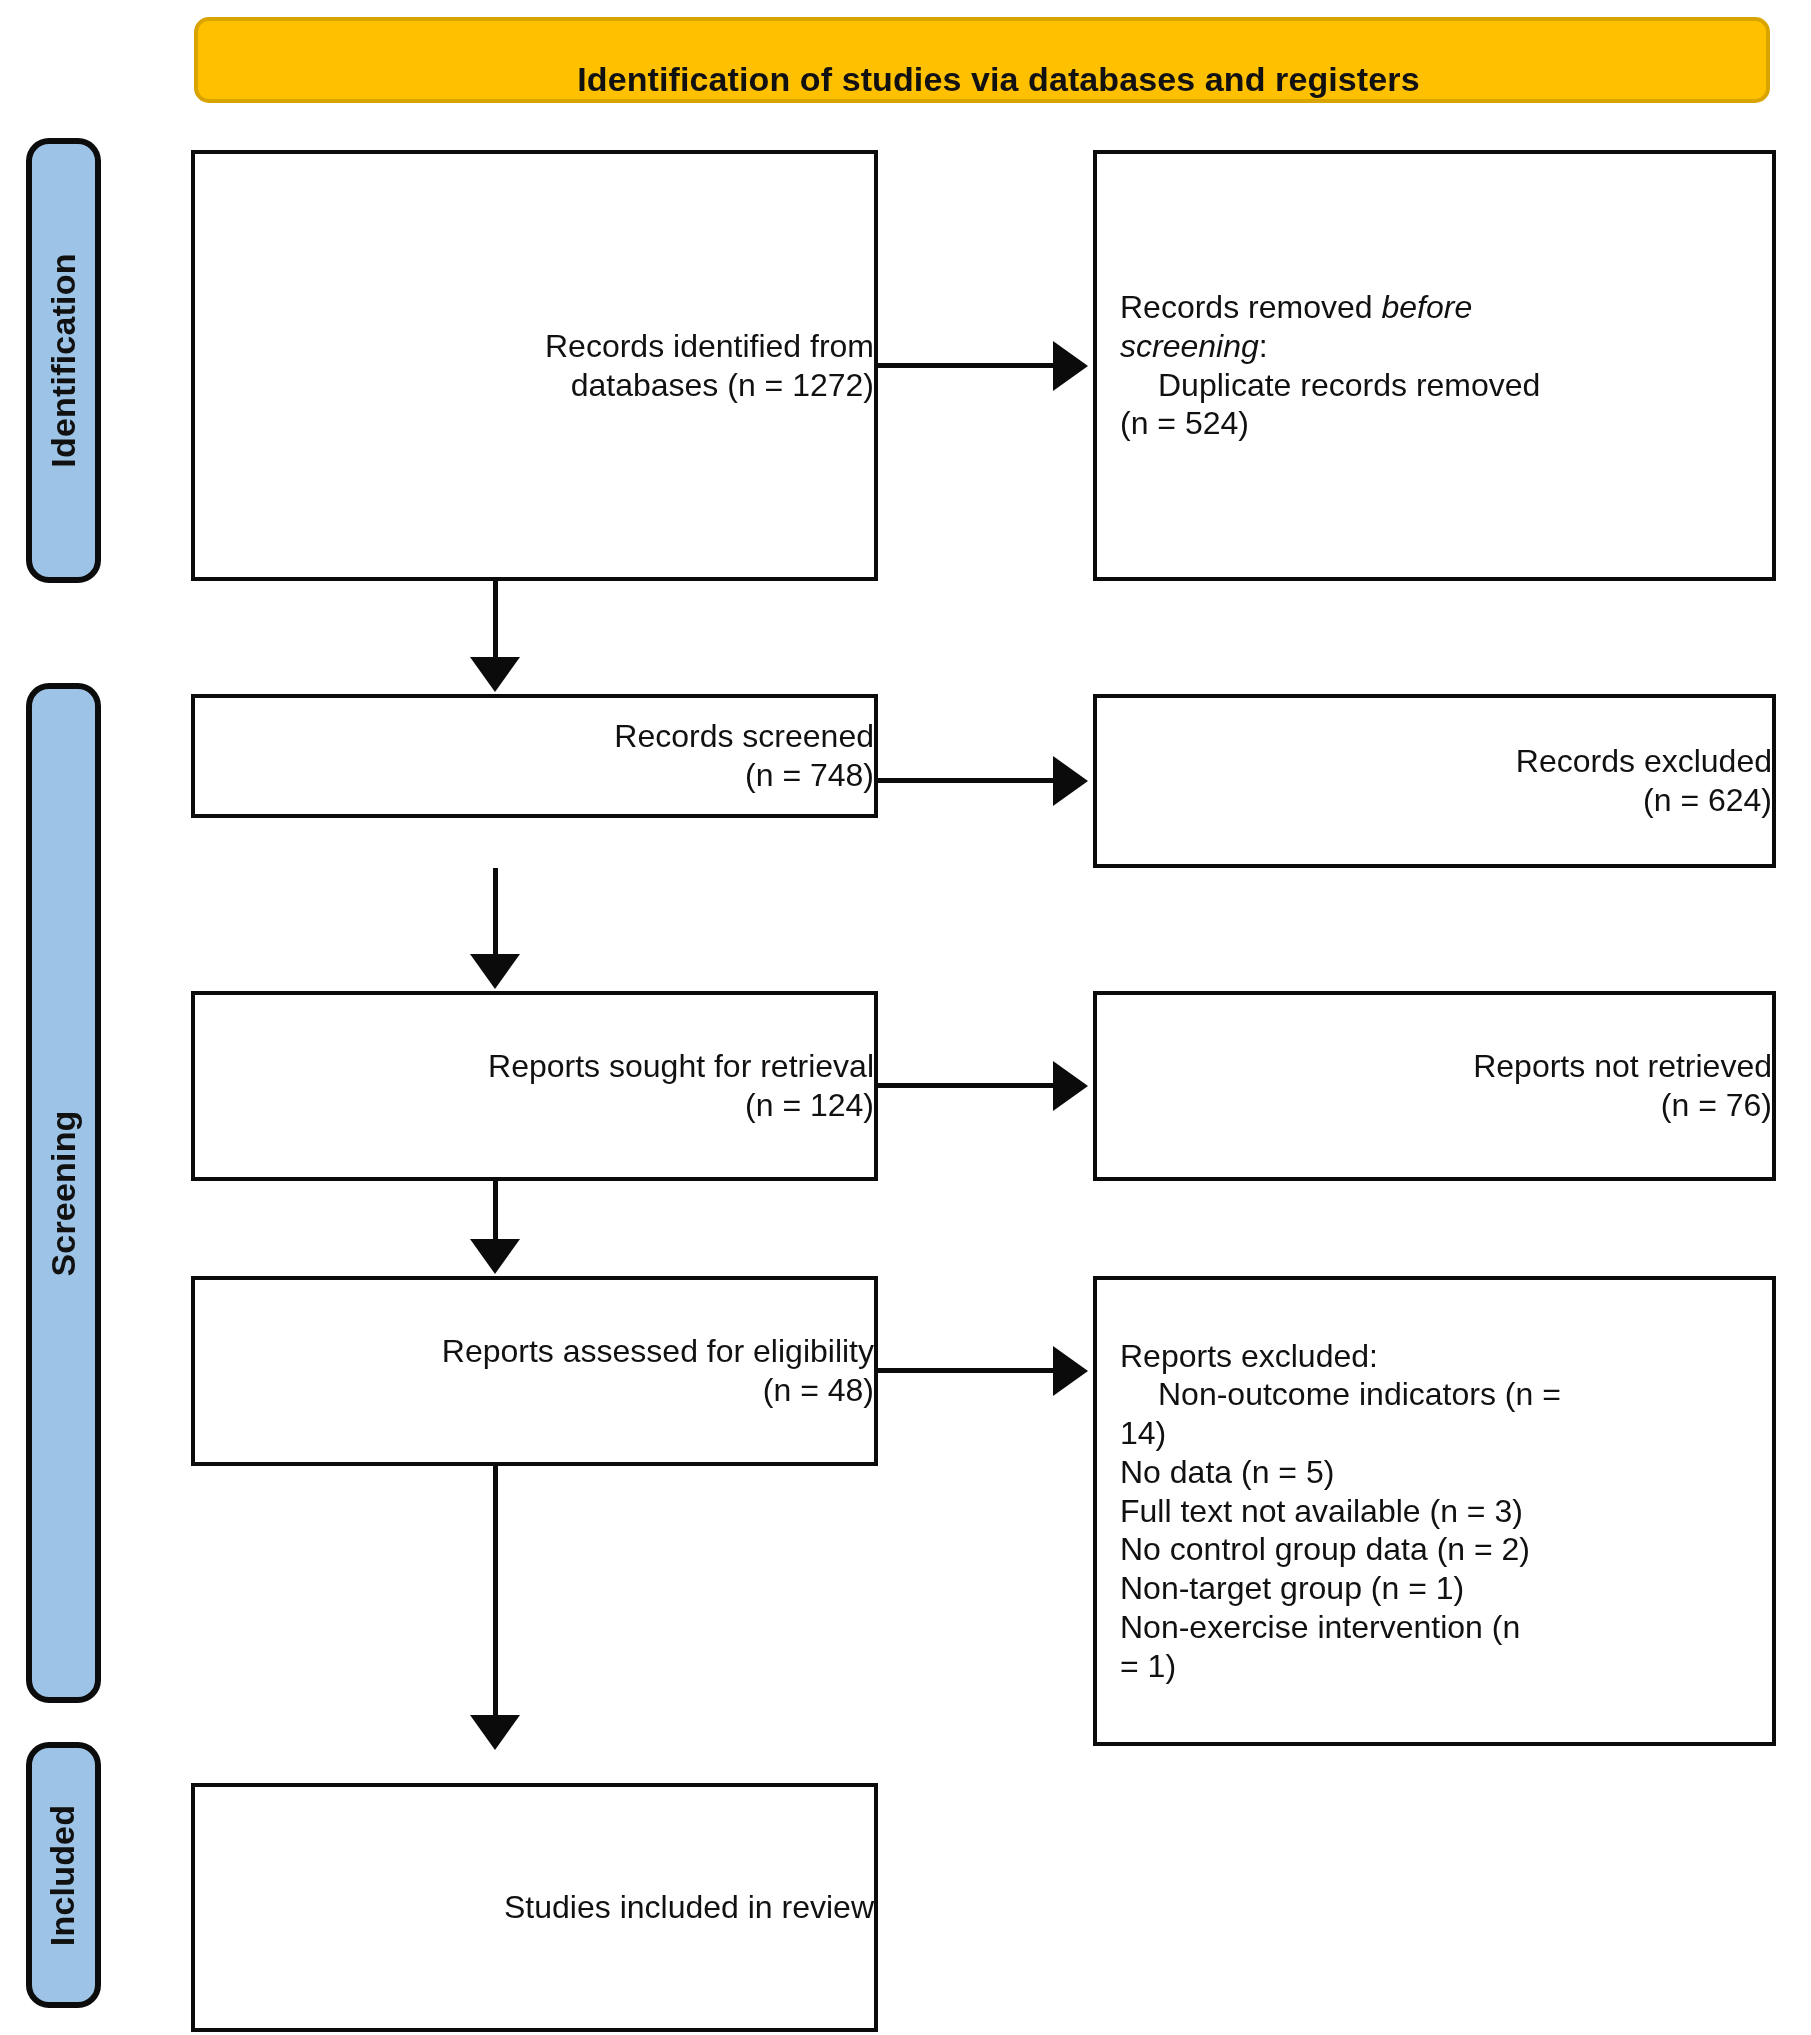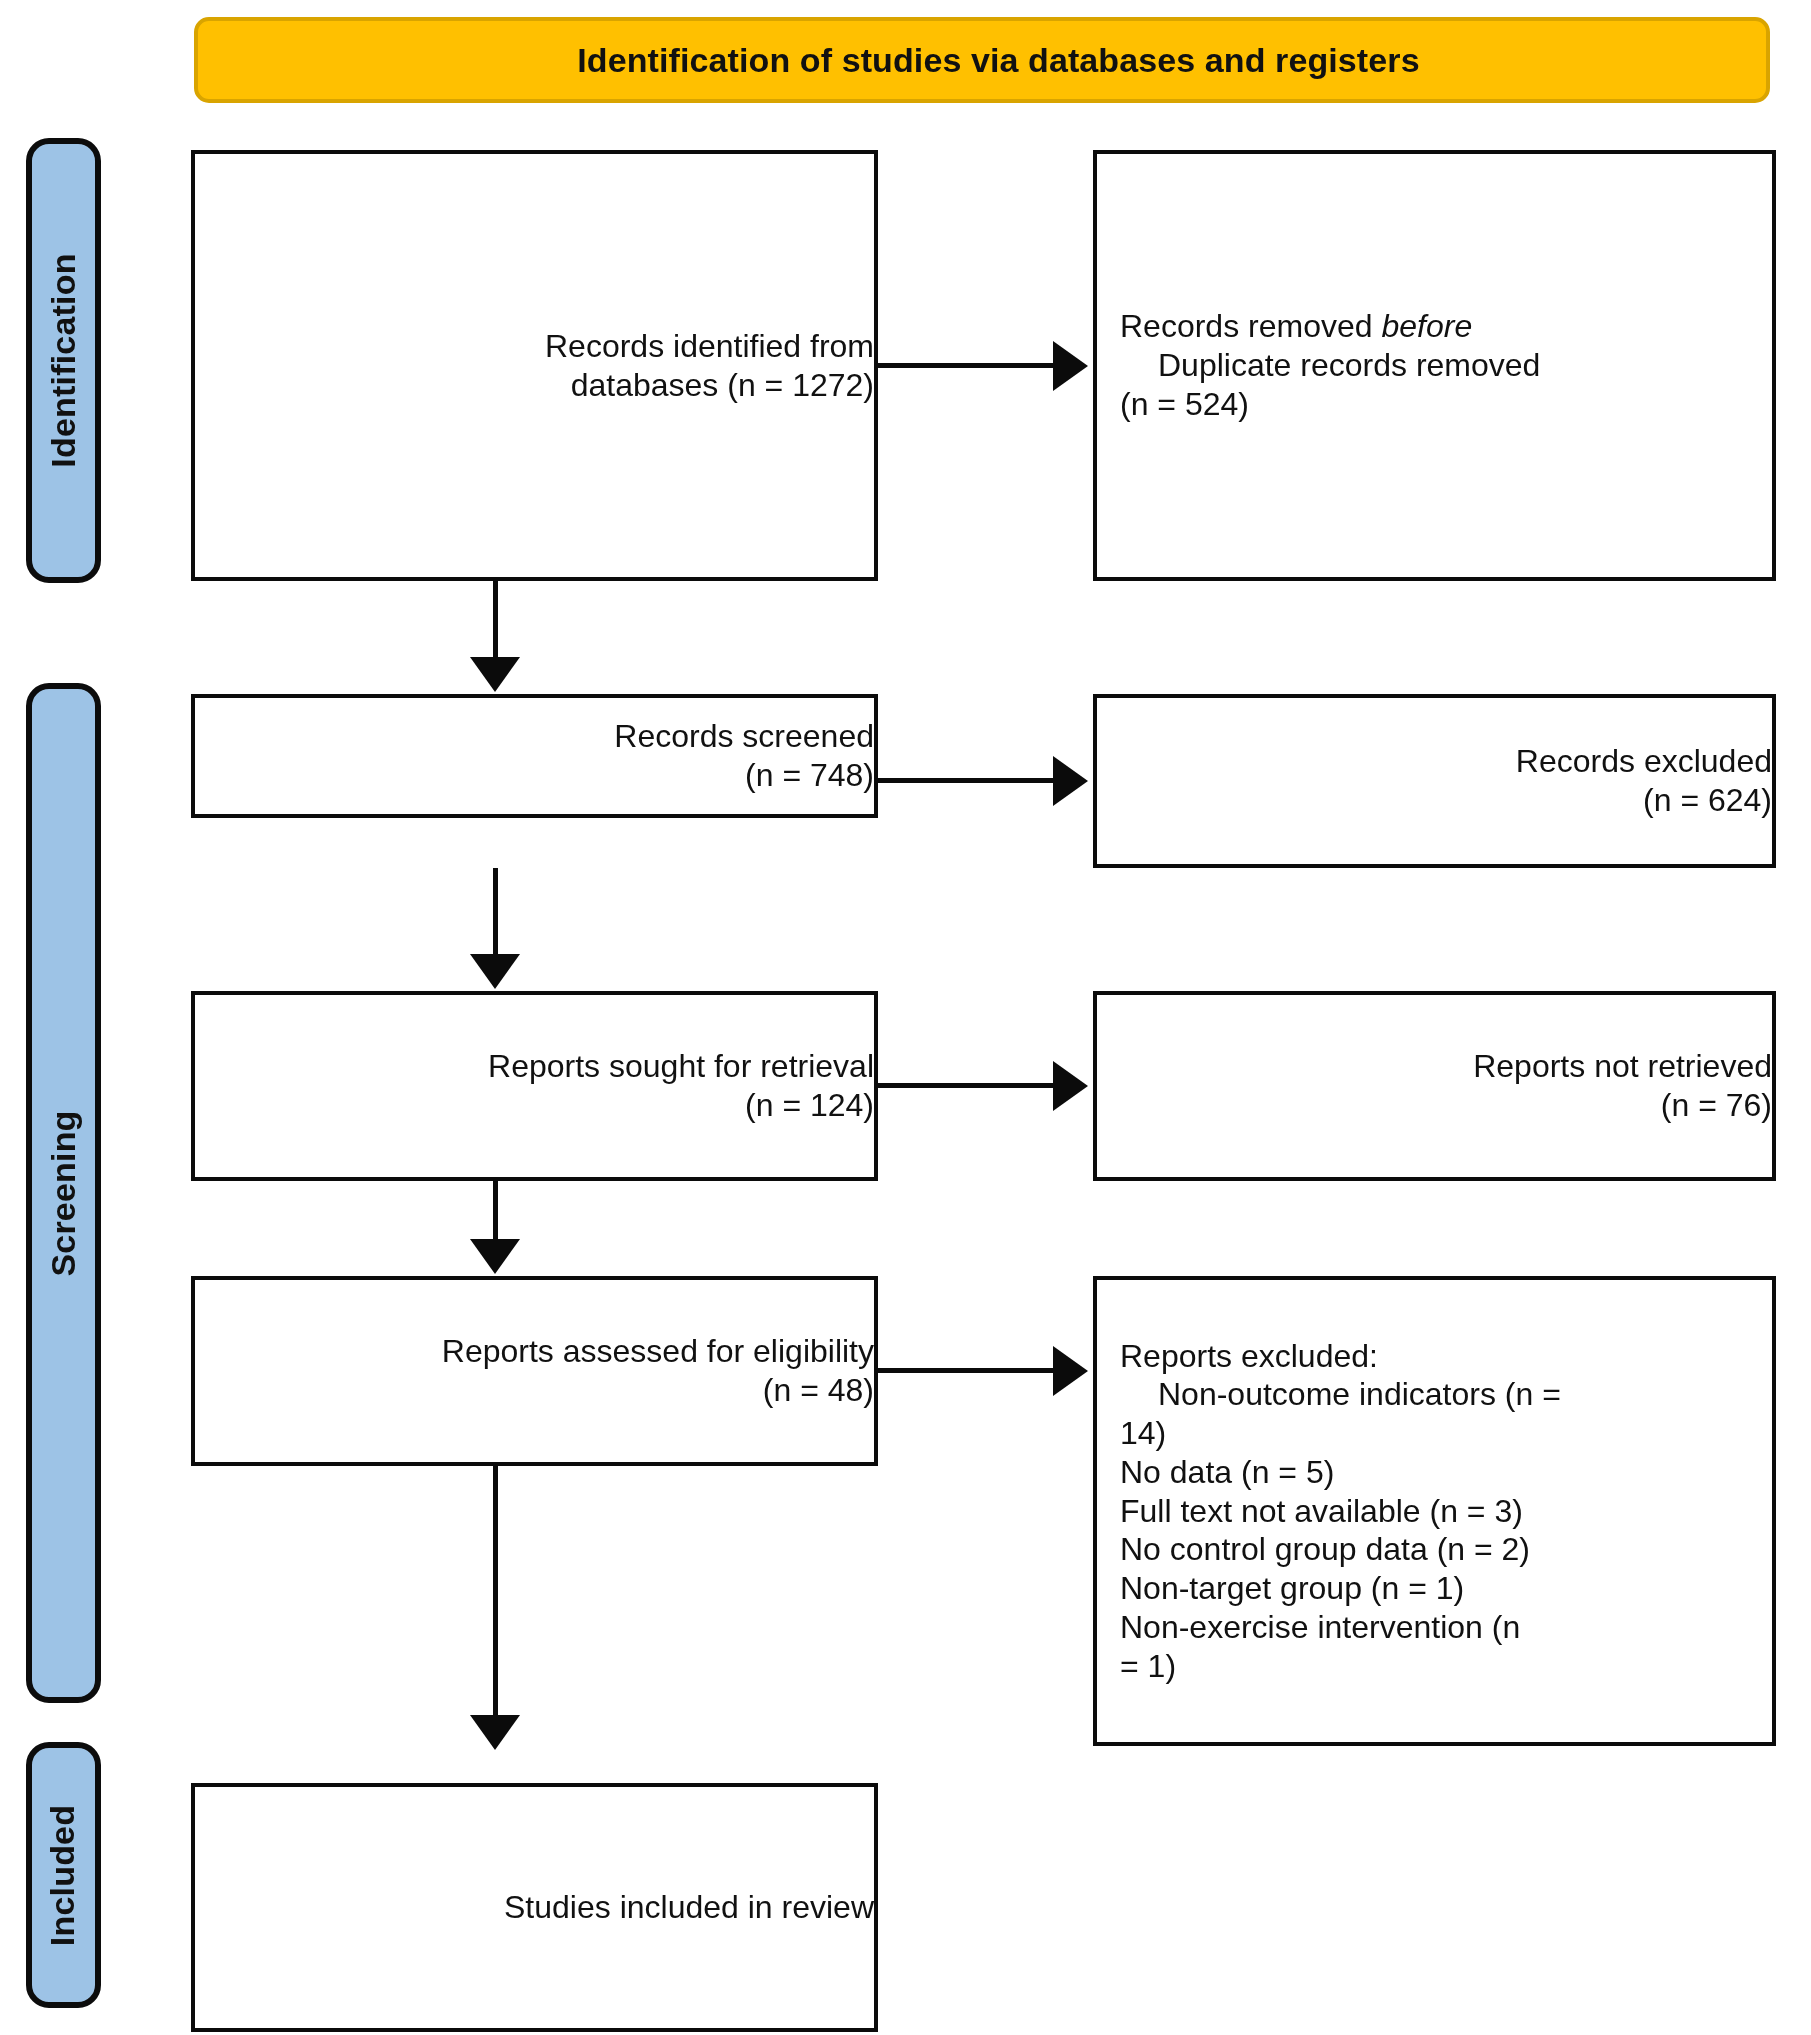--- a/index.html
+++ b/index.html
@@ -26,21 +26,21 @@
     position: absolute;
     left: 194px;
     top: 17px;
     width: 1576px;
     height: 86px;
     background: #FFC000;
     border: 4.7px solid #D9A400;
     border-radius: 15px;
     box-sizing: border-box;
     display: flex;
-    align-items: center;
+    align-items: flex-end;
     justify-content: center;
     padding-left: 33px;
   }
   .banner-text {
     font-size: 34px;
     font-weight: bold;
     color: #111111;
     letter-spacing: 0.1px;
     text-align: center;
     white-space: nowrap;
@@ -177,20 +177,21 @@
   <div class="node center" id="node-identified">
     <div class="node-inner">
       <div class="line">Records identified from</div>
       <div class="line">databases (n = 1272)</div>
     </div>
   </div>
 
   <div class="node left" id="node-removed">
     <div class="node-inner">
       <div class="line"><span>Records removed </span><em>before</em></div>
+      <div class="line"><em>screening</em><span>:</span></div>
       <div class="line indent">Duplicate records removed</div>
       <div class="line">(n = 524)</div>
     </div>
   </div>
 
   <div class="node center" id="node-screened">
     <div class="node-inner">
       <div class="line">Records screened</div>
       <div class="line">(n = 748)</div>
     </div>

